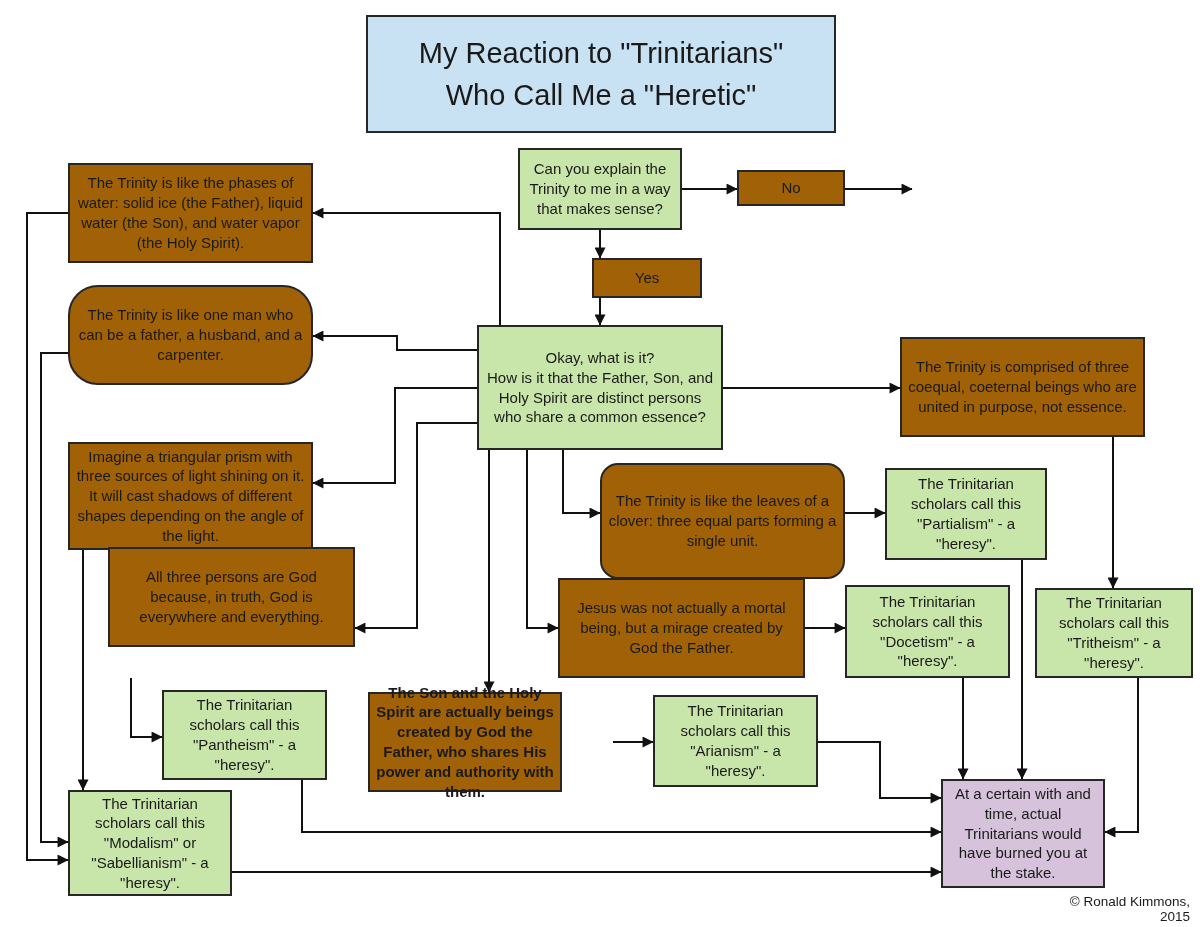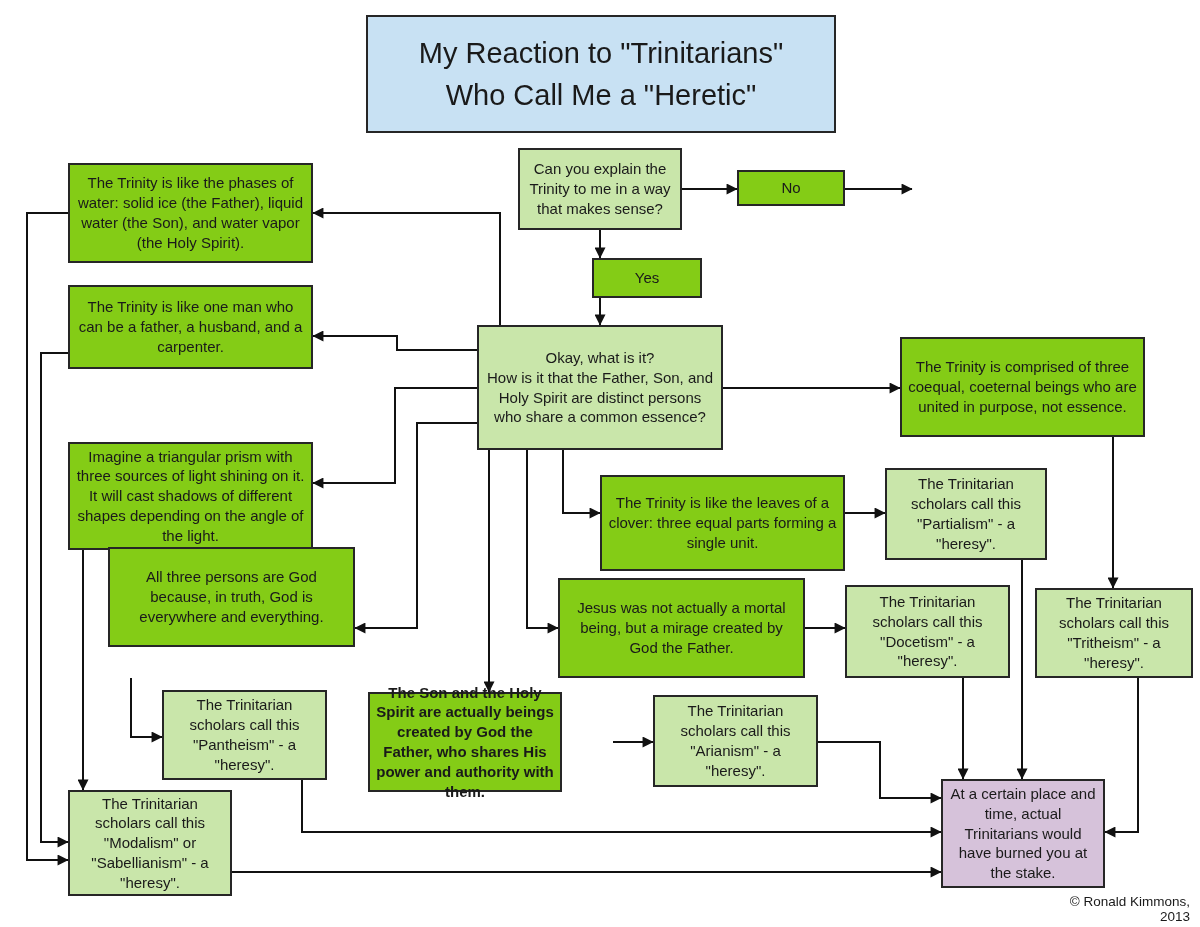--- a/index.html
+++ b/index.html
@@ -10,21 +10,21 @@
   #connector-layer{position:absolute;left:0;top:0;width:1200px;height:927px;}
   .node{
     position:absolute;box-sizing:border-box;
     border:2px solid #262626;
     display:flex;align-items:center;justify-content:center;
     text-align:center;font-size:15px;line-height:1.32;
     padding:3px 6px;white-space:pre-line;
   }
   .blue{background:#c8e1f3;}
   .green{background:#c9e6aa;}
-  .pink{background:#84cc16;}
+  .pink{background:#a16207;}
   .purple{background:#d6c2da;}
   .title{font-size:29px;line-height:1.45;}
   .copyright{
     position:absolute;left:1040px;top:894px;width:150px;
     font-size:13.5px;text-align:right;color:#1a1a1a;
   }
 </style>
 </head>
 <body>
 
@@ -72,43 +72,43 @@
   <div class="node pink" style="left:737px;top:170px;width:108px;height:36px;"><span>No</span></div>
 
 
   <div class="node pink" style="left:545px;top:258px;width:110px;height:40px;margin-left:47px;"><span>Yes</span></div>
 
   <div class="node green" style="left:477px;top:325px;width:246px;height:125px;"><span>Okay, what is it?
 How is it that the Father, Son, and Holy Spirit are distinct persons who share a common essence?</span></div>
 
   <div class="node pink" style="left:68px;top:163px;width:245px;height:100px;"><span>The Trinity is like the phases of water: solid ice (the Father), liquid water (the Son), and water vapor (the Holy Spirit).</span></div>
 
-  <div class="node pink" style="left:68px;top:285px;width:245px;height:84px;"><span>The Trinity is like one man who can be a father, a husband, and a carpenter.</span></div>
+  <div class="node pink" style="left:68px;top:285px;width:245px;height:100px;border-radius:30px;"><span>The Trinity is like one man who can be a father, a husband, and a carpenter.</span></div>
 
   <div class="node pink" style="left:68px;top:428px;width:245px;height:108px;margin-top:14px;"><span>Imagine a triangular prism with three sources of light shining on it. It will cast shadows of different shapes depending on the angle of the light.</span></div>
 
   <div class="node pink" style="left:900px;top:337px;width:245px;height:100px;"><span>The Trinity is comprised of three coequal, coeternal beings who are united in purpose, not essence.</span></div>
 
-  <div class="node pink" style="left:600px;top:475px;width:245px;height:96px;"><span>The Trinity is like the leaves of a clover: three equal parts forming a single unit.</span></div>
+  <div class="node pink" style="left:600px;top:463px;width:245px;height:116px;border-radius:18px;"><span>The Trinity is like the leaves of a clover: three equal parts forming a single unit.</span></div>
 
   <div class="node green" style="left:885px;top:468px;width:162px;height:92px;"><span>The Trinitarian scholars call this "Partialism" - a "heresy".</span></div>
 
   <div class="node pink" style="left:108px;top:547px;width:247px;height:100px;"><span>All three persons are God because, in truth, God is everywhere and everything.</span></div>
 
   <div class="node pink" style="left:558px;top:578px;width:247px;height:100px;"><span>Jesus was not actually a mortal being, but a mirage created by God the Father.</span></div>
 
   <div class="node green" style="left:845px;top:585px;width:165px;height:93px;"><span>The Trinitarian scholars call this "Docetism" - a "heresy".</span></div>
 
   <div class="node green" style="left:1035px;top:588px;width:158px;height:90px;"><span>The Trinitarian scholars call this "Tritheism" - a "heresy".</span></div>
 
   <div class="node green" style="left:162px;top:690px;width:165px;height:90px;"><span>The Trinitarian scholars call this "Pantheism" - a "heresy".</span></div>
 
   <div class="node pink" style="left:368px;top:692px;width:194px;height:100px;font-weight:bold;"><span>The Son and the Holy Spirit are actually beings created by God the Father, who shares His power and authority with them.</span></div>
 
   <div class="node green" style="left:653px;top:695px;width:165px;height:92px;"><span>The Trinitarian scholars call this "Arianism" - a "heresy".</span></div>
 
   <div class="node green" style="left:68px;top:790px;width:164px;height:106px;"><span>The Trinitarian scholars call this "Modalism" or "Sabellianism" - a "heresy".</span></div>
 
-  <div class="node purple" style="left:941px;top:779px;width:164px;height:109px;"><span>At a certain place and time, actual Trinitarians would have burned you at the stake.</span></div>
+  <div class="node purple" style="left:941px;top:779px;width:164px;height:109px;"><span>At a certain with and time, actual Trinitarians would have burned you at the stake.</span></div>
 
-  <div class="copyright">© Ronald Kimmons, 2013</div>
+  <div class="copyright">© Ronald Kimmons, 2015</div>
 
 </div>
 
 </body></html>

